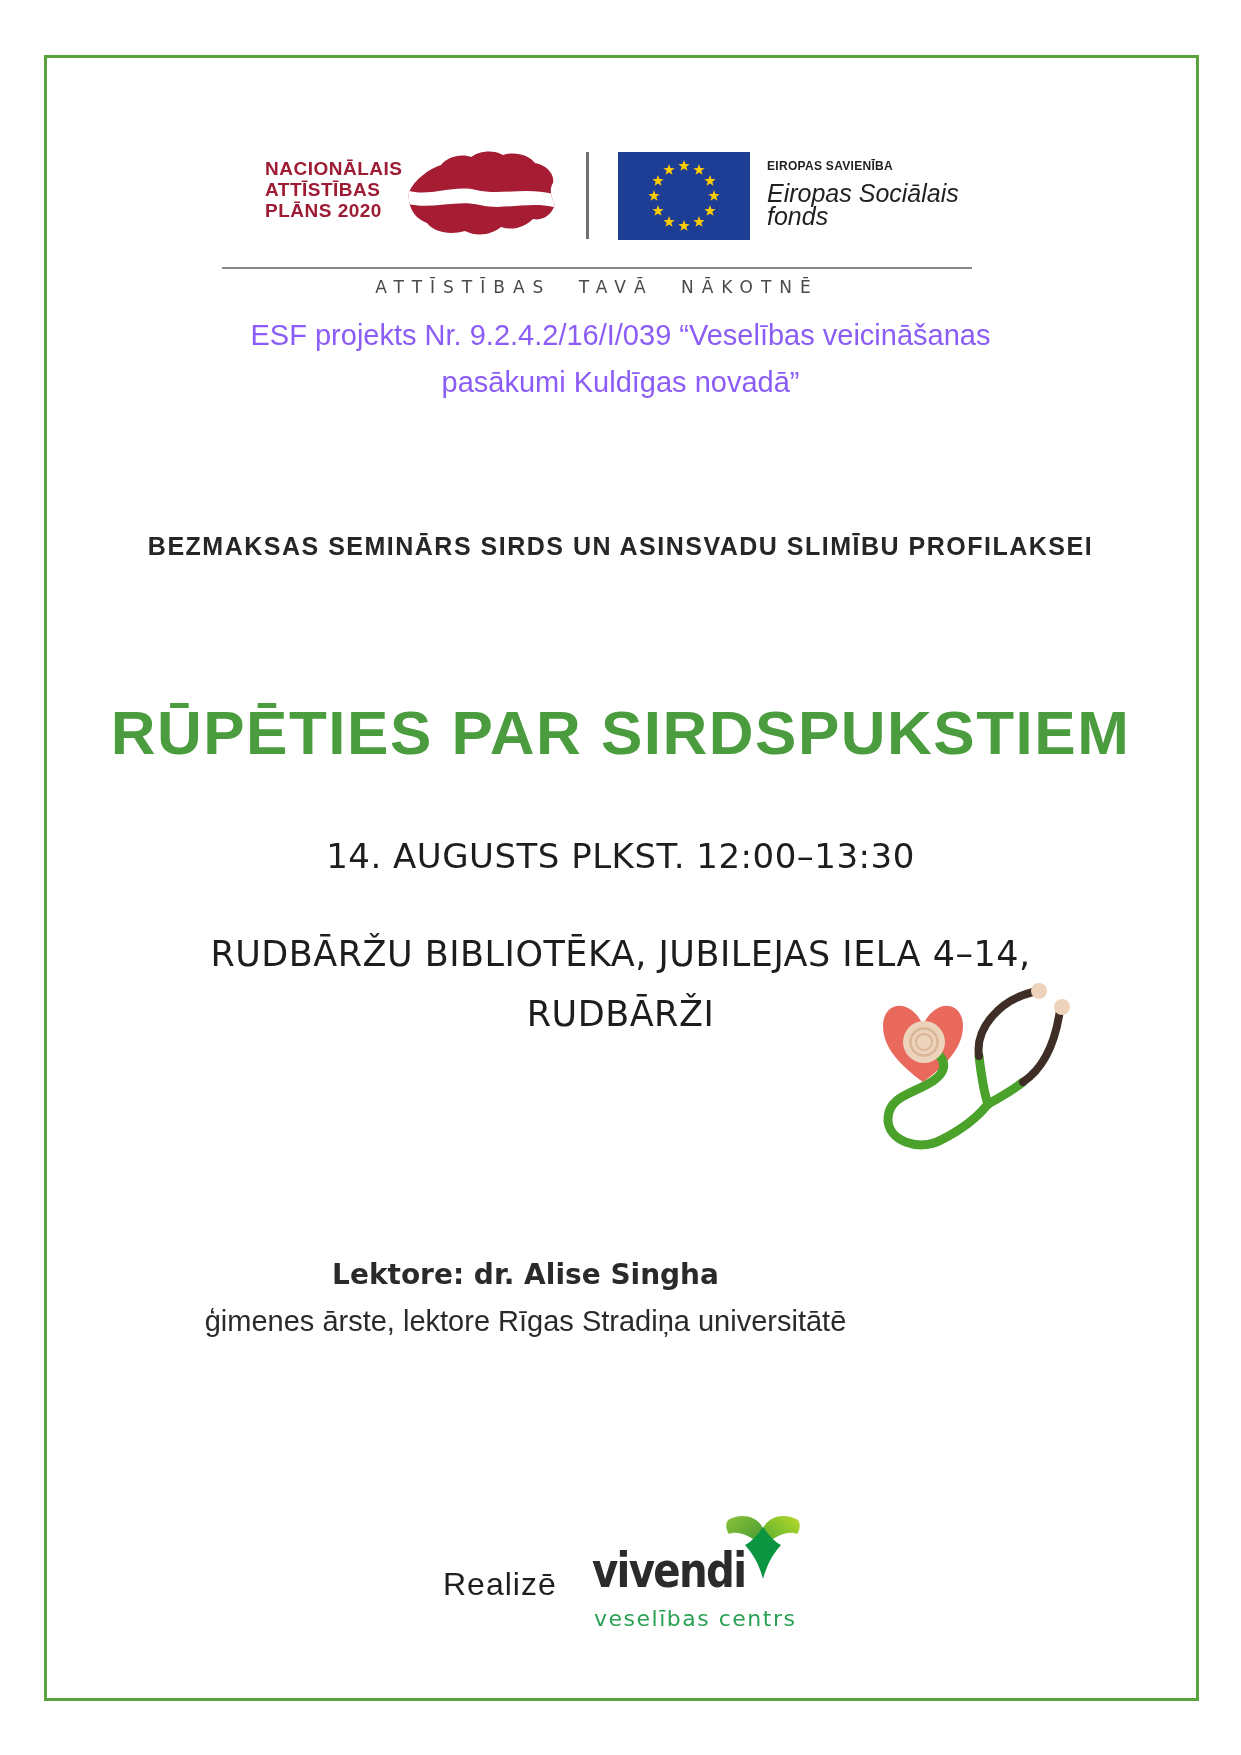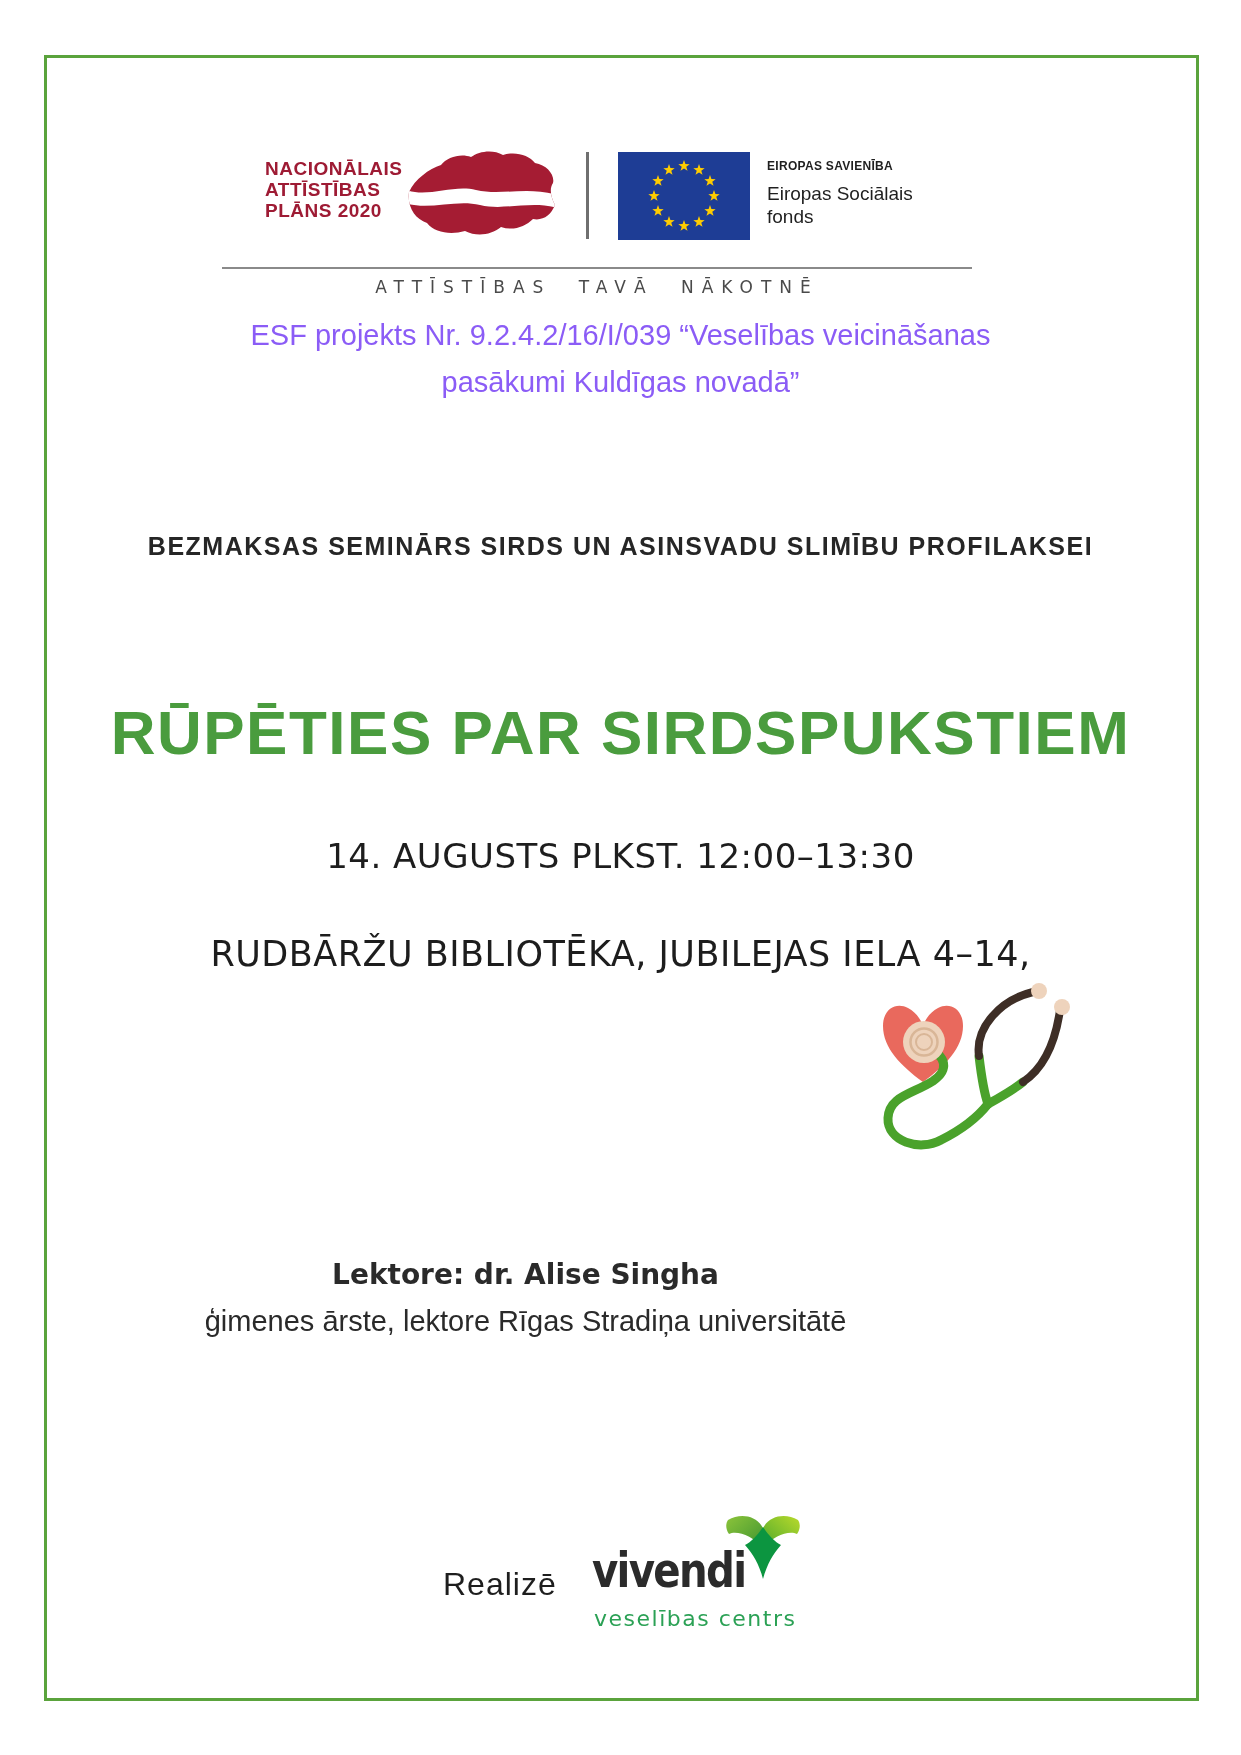--- a/index.html
+++ b/index.html
@@ -18,21 +18,21 @@
   .nap-text{
     position:absolute;left:265px;top:158px;
     color:#9e1b34;font-weight:bold;font-size:19px;line-height:21px;
     letter-spacing:.5px;font-family:"Liberation Sans", sans-serif;
   }
   .map-logo{position:absolute;left:404px;top:148px;}
   .logo-divider{position:absolute;left:586px;top:152px;width:3px;height:87px;background:#6f6f6f;}
   .eu-flag{position:absolute;left:618px;top:152px;}
   .eu-text{position:absolute;left:767px;top:159px;font-family:"Liberation Sans", sans-serif;color:#1f1f1f;}
   .eu-text .eu-title{font-size:12px;font-weight:bold;letter-spacing:.3px;}
-  .eu-text .eu-sub{font-size:19px;margin-top:9px;line-height:23px;}
+  .eu-text .eu-sub{font-size:25px;margin-top:9px;line-height:23px;font-style:italic;}
   .motto-rule{position:absolute;left:222px;top:267px;width:750px;height:2px;background:#8a8a8a;}
   .motto{
     position:absolute;left:222px;top:277px;width:750px;text-align:center;
     font-size:17px;color:#4a4a4a;letter-spacing:8px;word-spacing:14px;
     font-family:"DejaVu Sans", sans-serif;
   }
   .project{
     position:absolute;left:0;top:312px;width:1241px;text-align:center;
     font-size:29px;line-height:47px;color:#8b5cf6;
     font-family:"Liberation Sans", sans-serif;
@@ -141,20 +141,21 @@
     <div>ESF projekts Nr. 9.2.4.2/16/I/039 “Veselības veicināšanas</div>
     <div>pasākumi Kuldīgas novadā”</div>
   </div>
 
   <div class="kicker">BEZMAKSAS SEMINĀRS SIRDS UN ASINSVADU SLIMĪBU PROFILAKSEI</div>
   <div class="title">RŪPĒTIES PAR SIRDSPUKSTIEM</div>
   <div class="datetime">14. AUGUSTS PLKST. 12:00–13:30</div>
 
   <div class="location">
     <div>RUDBĀRŽU BIBLIOTĒKA, JUBILEJAS IELA 4–14,</div>
+    <div>RUDBĀRŽI</div>
   </div>
 
   <div class="heart-icon">
     <svg width="210" height="185" viewBox="0 0 210 185">
 
       <path d="M48 104 C 26 88, 8 70, 8 48 C 8 30, 22 24, 33 30 C 41 34, 46 42, 48 48 C 50 42, 55 34, 63 30 C 74 24, 88 30, 88 48 C 88 70, 70 88, 48 104 Z" fill="#e9695d"></path>
 
       <path d="M52 70 C 72 78, 74 92, 58 103 C 38 116, 14 118, 13 140 C 12 163, 44 174, 66 162 C 88 151, 102 140, 113 126" fill="none" stroke="#4aa22b" stroke-width="9" stroke-linecap="round"></path>
 
       <path d="M113 126 C 108 112, 106 95, 104 78" fill="none" stroke="#4aa22b" stroke-width="9" stroke-linecap="round"></path>

